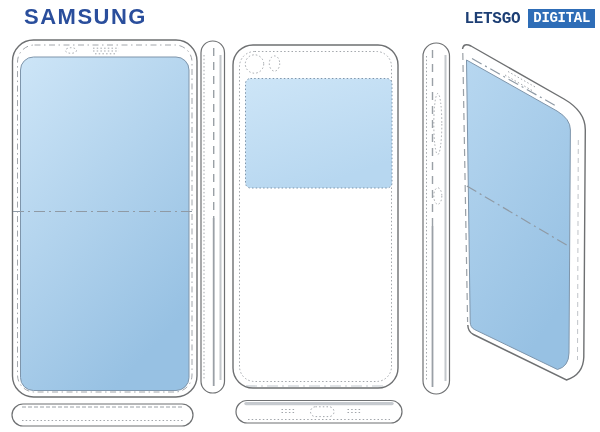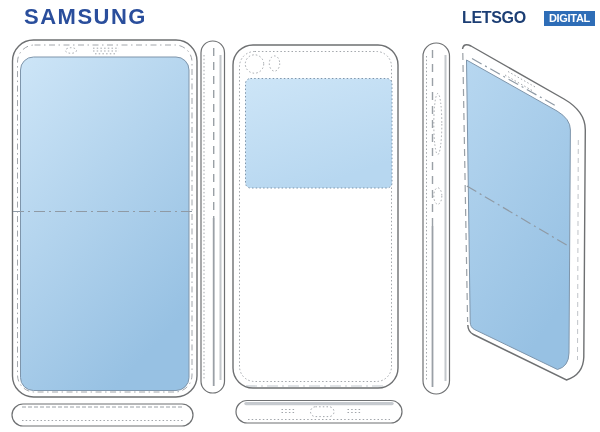--- a/index.html
+++ b/index.html
@@ -5,23 +5,23 @@
   html,body{margin:0;padding:0;background:#fff;}
   .page{position:relative;width:600px;height:432px;background:#fff;overflow:hidden;
         font-family:"Liberation Sans", sans-serif;text-align:center;}
   
   .header{position:absolute;left:0;top:0;width:600px;height:36px;}
   .brand{position:absolute;left:24px;top:4px;font-size:22px;font-weight:800;
          letter-spacing:1.5px;color:var(--samsung-blue);}
   .title{position:absolute;left:50%;top:12px;transform:translateX(-50%);
          font-size:11px;font-weight:700;letter-spacing:.4px;color:var(--title-color);
          white-space:nowrap;}
-  .logo{position:absolute;right:5px;top:9px;display:flex;align-items:center;gap:18px;}
+  .logo{position:absolute;right:5px;top:9px;display:flex;align-items:center;gap:8px;font-family:Liberation Mono, monospace;}
   .logo-a{color:var(--letsgo-blue);font-size:16px;font-weight:800;letter-spacing:-.3px;}
-  .logo-b{background:var(--letsgo-box);color:#fff;font-size:11px;font-weight:800;
+  .logo-b{background:var(--letsgo-box);color:#fff;font-size:14px;font-weight:800;
           letter-spacing:-.3px;padding:1px 5px 2px 5px;}
   
   svg{position:absolute;left:0;top:0;}
   .body{fill:#fff;stroke:var(--outline);stroke-width:1.4;}
   .thin{stroke-width:1.2;}
   .dashin{fill:none;stroke:var(--dash);stroke-width:1;stroke-dasharray:6 3.5 1.5 3.5;}
   .dotted{fill:none;stroke:var(--dash);stroke-width:1;stroke-dasharray:1.5 2.2;}
   .dottedw{fill:#fff;stroke:var(--dash);stroke-width:1;stroke-dasharray:1.5 2.2;}
   .screen{stroke:var(--screen-edge);stroke-width:1;}
   .fold{fill:none;stroke:var(--fold);stroke-width:1.2;stroke-dasharray:11 4 2 4;}

